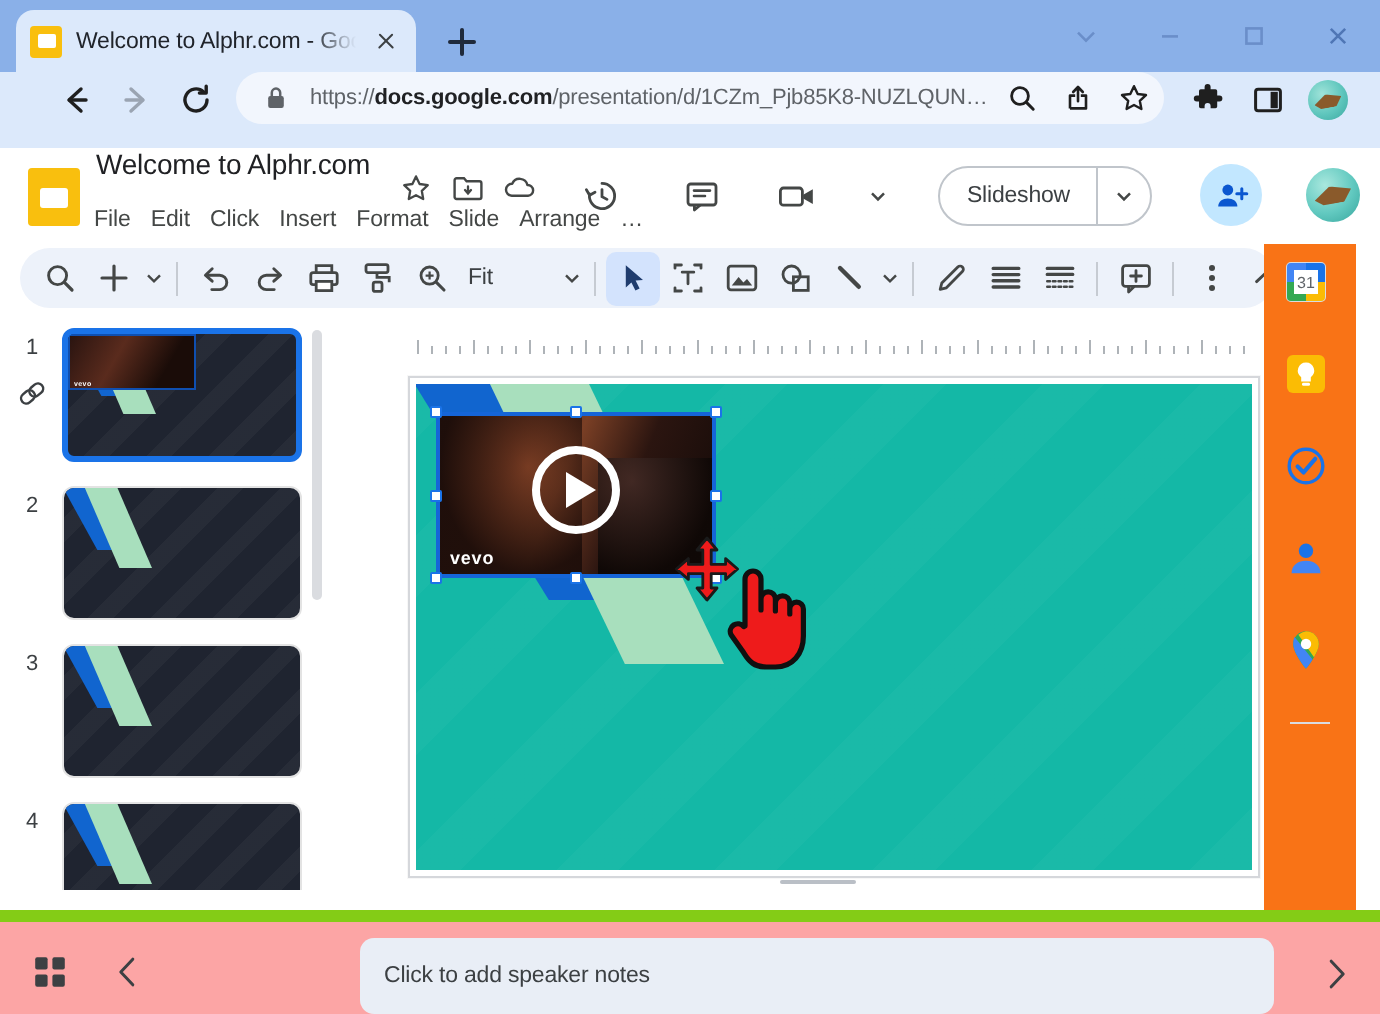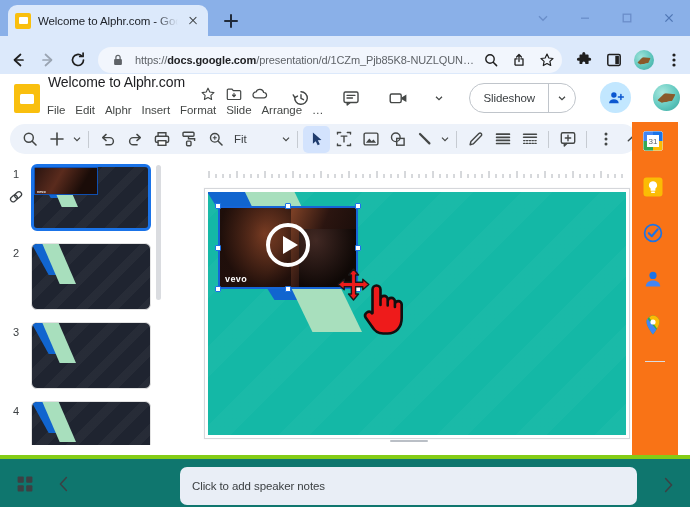--- a/index.html
+++ b/index.html
@@ -49,21 +49,21 @@
   }
   .newtab::before { left:5px; top:11px; width:14px; height:1.8px; }
   .newtab::after  { left:11.1px; top:5px; width:1.8px; height:14px; }
   .wincontrols { position:absolute; right:0; top:0; height:36px; display:flex; align-items:center; }
   .wc { width:42px; height:36px; position:relative; cursor:pointer; }
   .wc svg { position:absolute; left:50%; top:50%; transform:translate(-50%,-50%); }
 
   
   .navbar {
     position:absolute; left:0; top:36px; width:690px; height:48px;
-    background:#dce9fb; display:flex; align-items:center; padding:0 4px; gap:2px;
+    background:#dce9fb; display:flex; padding:0 24px; gap:2px;
   }
   .navbtn { width:28px; height:28px; position:relative; cursor:pointer; flex:0 0 28px; }
   .navbtn svg { position:absolute; left:50%; top:50%; transform:translate(-50%,-50%); }
   .omnibox {
     flex:1; height:26px; background:#f2f6fd; border-radius:13px; margin:0 6px 0 4px;
     display:flex; align-items:center; padding:0 4px 0 9px; gap:6px; cursor:text;
   }
   .omni-url {
     flex:1; font-size:11px; color:#5f6368; white-space:nowrap; overflow:hidden;
     letter-spacing:-0.1px;
@@ -261,22 +261,22 @@
     position:absolute; left:10px; width:26px; height:26px; cursor:pointer;
   }
   .sp-div { position:absolute; left:13px; top:239px; width:20px; height:1px; background:#dadce0; }
   .sp-plus { position:absolute; left:12px; top:368px; width:22px; height:22px; cursor:pointer; }
   .sp-plus::before, .sp-plus::after { content:""; position:absolute; background:#444746; border-radius:1px; }
   .sp-plus::before { left:2px; top:10px; width:18px; height:1.8px; }
   .sp-plus::after  { left:8.1px; top:4px; width:1.8px; height:14px; }
 
   
   .bottombar {
-    position:absolute; left:0; bottom:0; width:690px; height:52px; background:#0f766e;
-    border-top:4px solid #84cc16;
+    position:absolute; left:0; bottom:0; width:690px; height:52px; background:#fca5a5;
+    border-top:6px solid #84cc16;
   }
   .bb-grid { position:absolute; left:16px; top:16px; width:20px; height:20px; cursor:pointer; }
   .bb-chev { position:absolute; left:54px; top:15px; width:22px; height:22px; cursor:pointer; }
   .notes-box {
     position:absolute; left:180px; top:8px; width:457px; height:38px;
     background:#e9eef6; border-radius:7px; display:flex; align-items:center;
     padding-left:12px; cursor:text;
   }
   .notes-ph { font-size:11.5px; color:#3c4043; letter-spacing:-0.1px; }
   .bb-right { position:absolute; right:12px; top:16px; width:20px; height:20px; cursor:pointer; }
@@ -410,21 +410,21 @@
       </span>
       <span class="gs-ti">
         <svg width="17" height="13" viewBox="0 0 17 13">
             <path d="M4.4 10.4 a3 3 0 0 1 .2 -6 A4 4 0 0 1 12.2 5 a2.7 2.7 0 0 1 .3 5.4 Z" stroke="#444746" stroke-width="1.2" fill="none" stroke-linejoin="round"></path>
           </svg>
       </span>
     </div>
     <div class="gs-menu">
       <span>File</span>
       <span>Edit</span>
-      <span>Alphr</span>
+      <span>Click</span>
       <span>Insert</span>
       <span>Format</span>
       <span>Slide</span>
       <span>Arrange</span>
       <span>…</span>
     </div>
 
     <div class="gs-right">
       <div class="gs-ric">
         <svg width="19" height="19" viewBox="0 0 19 19">

